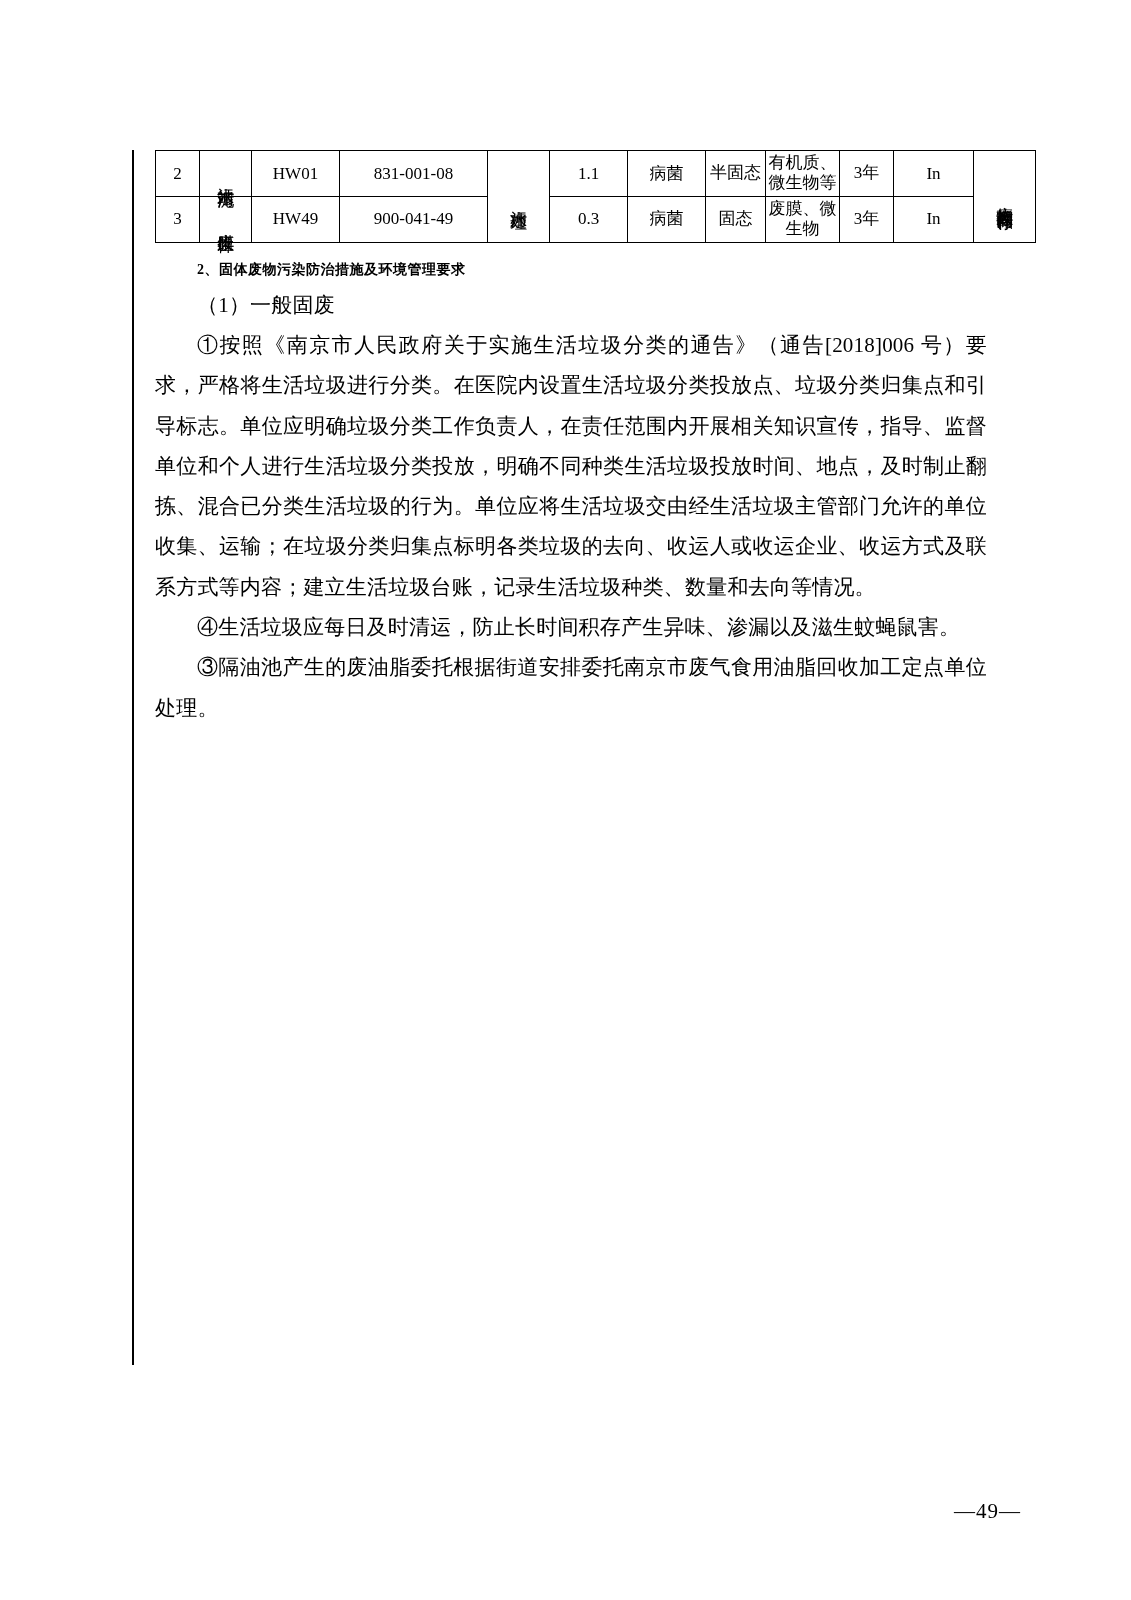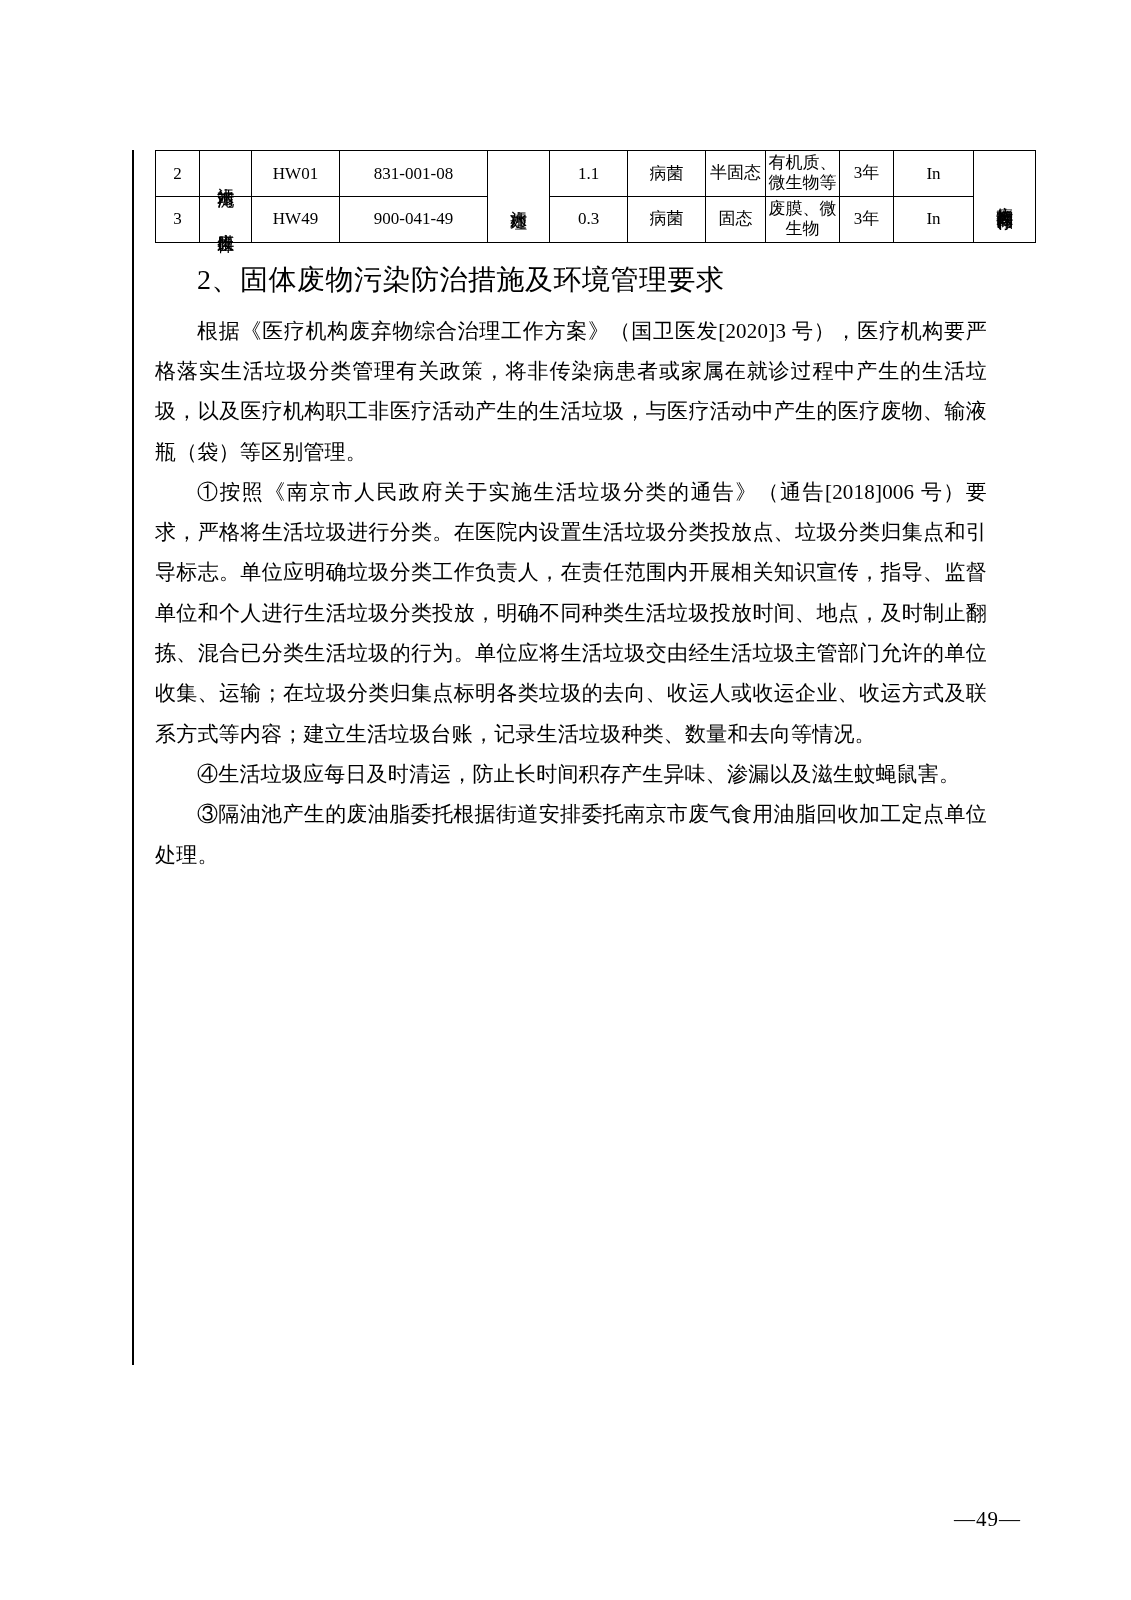--- a/index.html
+++ b/index.html
@@ -64,39 +64,39 @@
     vertical-align: top;
     padding-left: 6px;
     padding-top: 3px;
     margin-top: 40px;
   }
   td.codecell2 {
     text-align: center;
   }
   
   .h-sub {
-    font-weight: normal;
-    font-size: 28px;
-    margin: 18px 0 12px 0;
+    font-weight: bold;
+    font-size: 14px;
+    margin: 18px 0 6px 0;
     text-indent: 42px;
     letter-spacing: 0.5px;
   }
   p.para {
     font-size: 21px;
     line-height: 1.92;
     margin: 0;
     text-align: justify;
     text-justify: inter-ideograph;
     text-indent: 42px;
     letter-spacing: 0.2px;
   }
   .pagenum {
     position: absolute;
     right: 110px;
-    bottom: 68px;
+    bottom: 76px;
     font-size: 21px;
     letter-spacing: 1px;
   }
 </style>
 </head>
 <body>
 
 <div class="page">
 
   <div class="frame"></div>
@@ -163,21 +163,21 @@
           <td>
             <span class="narrow">3年</span>
           </td>
           <td>In</td>
         </tr>
       </tbody>
     </table>
 
     <div class="h-sub">2、固体废物污染防治措施及环境管理要求</div>
 
-    <p class="para">根据《医疗机构废弃物综合治理工作方案》（国卫医发[2020]3 号），医疗机构要严格落实生活垃圾分类管理有关政策，将非传染病患者或家属在就诊过程中产生的生活垃圾，以及医疗机构职工非医疗活动产生的生活垃圾，与医疗活动中产生的医疗废物、输液瓶（袋）等区别管理。</p>
+    <p class="para">（1）一般固废</p>
     <p class="para">①按照《南京市人民政府关于实施生活垃圾分类的通告》（通告[2018]006 号）要求，严格将生活垃圾进行分类。在医院内设置生活垃圾分类投放点、垃圾分类归集点和引导标志。单位应明确垃圾分类工作负责人，在责任范围内开展相关知识宣传，指导、监督单位和个人进行生活垃圾分类投放，明确不同种类生活垃圾投放时间、地点，及时制止翻拣、混合已分类生活垃圾的行为。单位应将生活垃圾交由经生活垃圾主管部门允许的单位收集、运输；在垃圾分类归集点标明各类垃圾的去向、收运人或收运企业、收运方式及联系方式等内容；建立生活垃圾台账，记录生活垃圾种类、数量和去向等情况。</p>
     <p class="para">④生活垃圾应每日及时清运，防止长时间积存产生异味、渗漏以及滋生蚊蝇鼠害。</p>
     <p class="para">③隔油池产生的废油脂委托根据街道安排委托南京市废气食用油脂回收加工定点单位处理。</p>
 
   </div>
 
   <div class="pagenum">—49—</div>
 
 </div>
 

